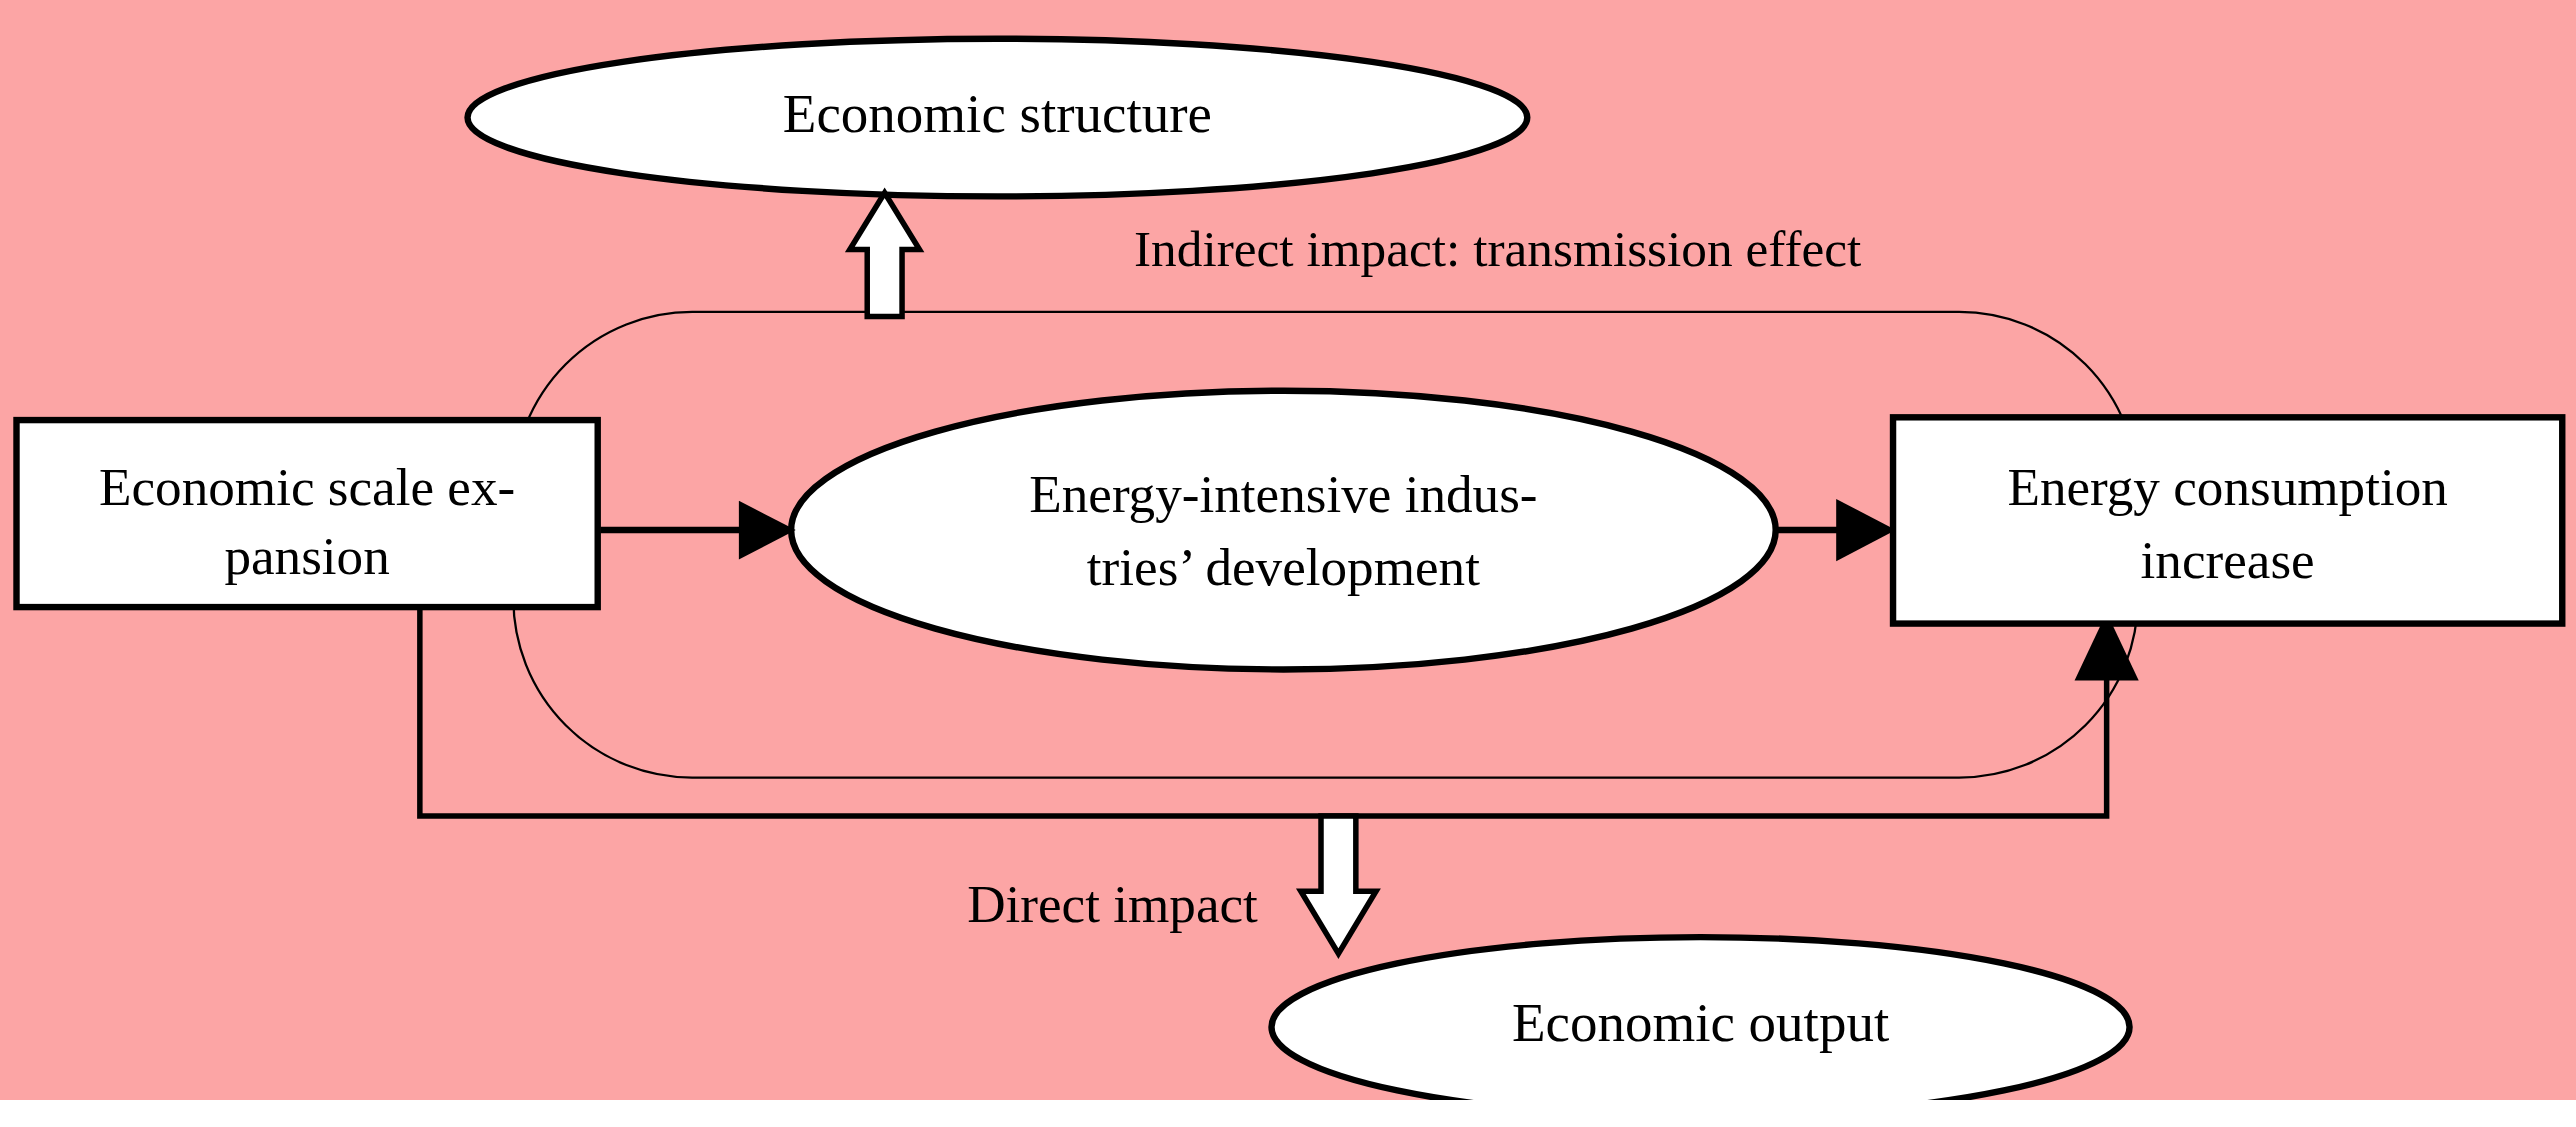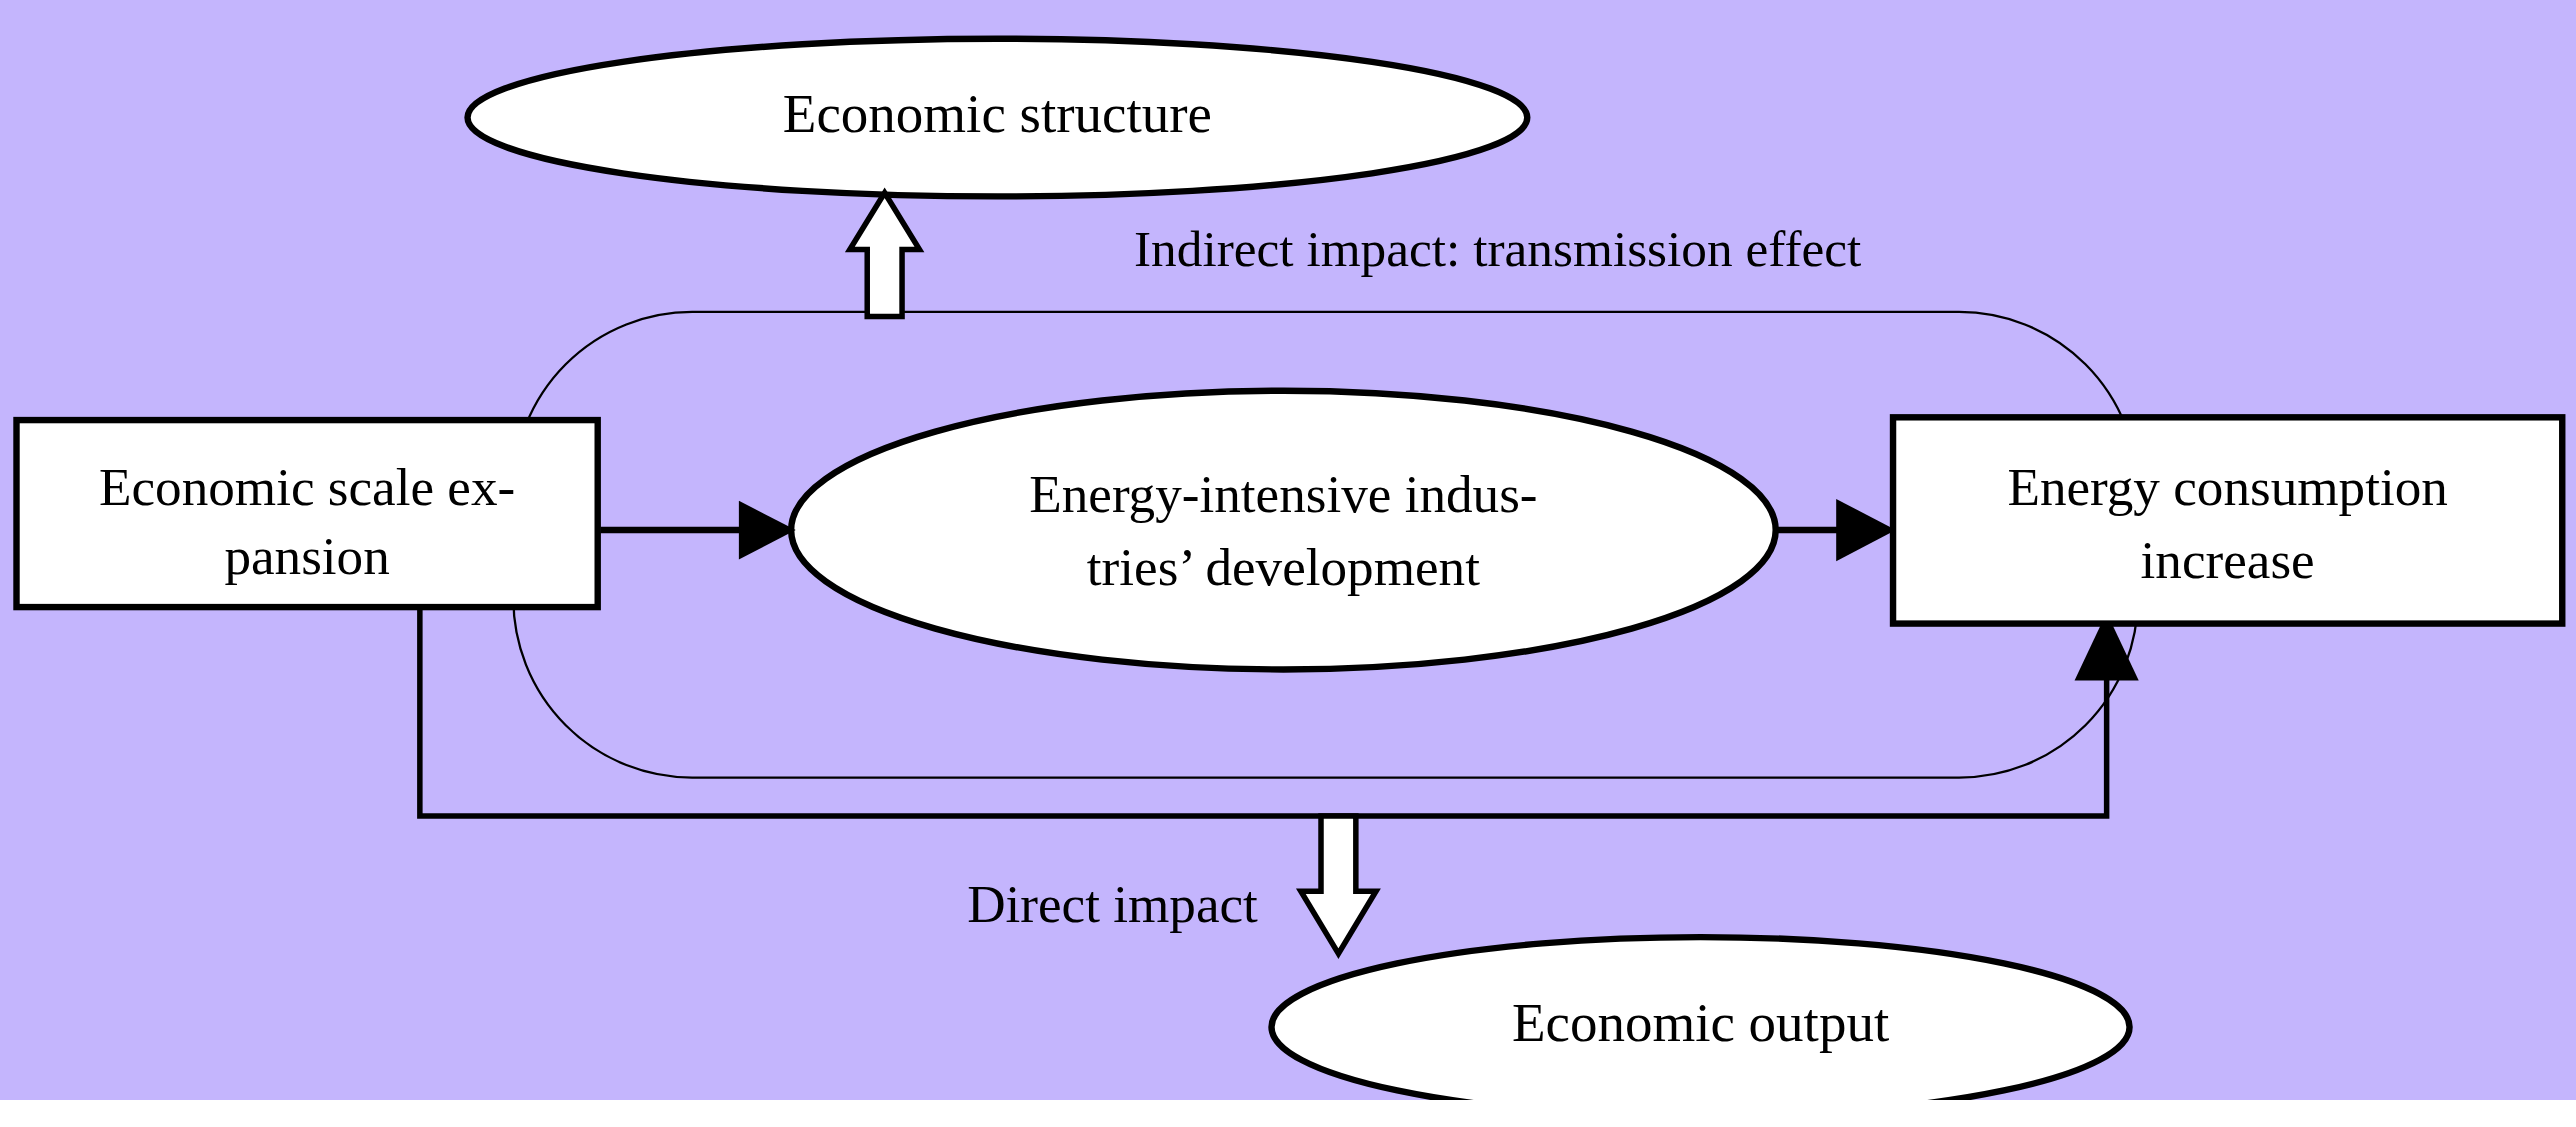--- a/index.html
+++ b/index.html
@@ -4,21 +4,21 @@
 <style>
   html, body {
     margin: 0;
     padding: 0;
     background: #ffffff;
   }
   #canvas {
     position: relative;
     width: 2576px;
     height: 1100px;
-    background: #c4b5fd;
+    background: #fca5a5;
     overflow: hidden;
     font-family: "Liberation Serif", "DejaVu Serif", serif;
   }
   svg#diagram {
     position: absolute;
     top: 0;
     left: 0;
     width: 2576px;
     height: 1128px;
     display: block;

